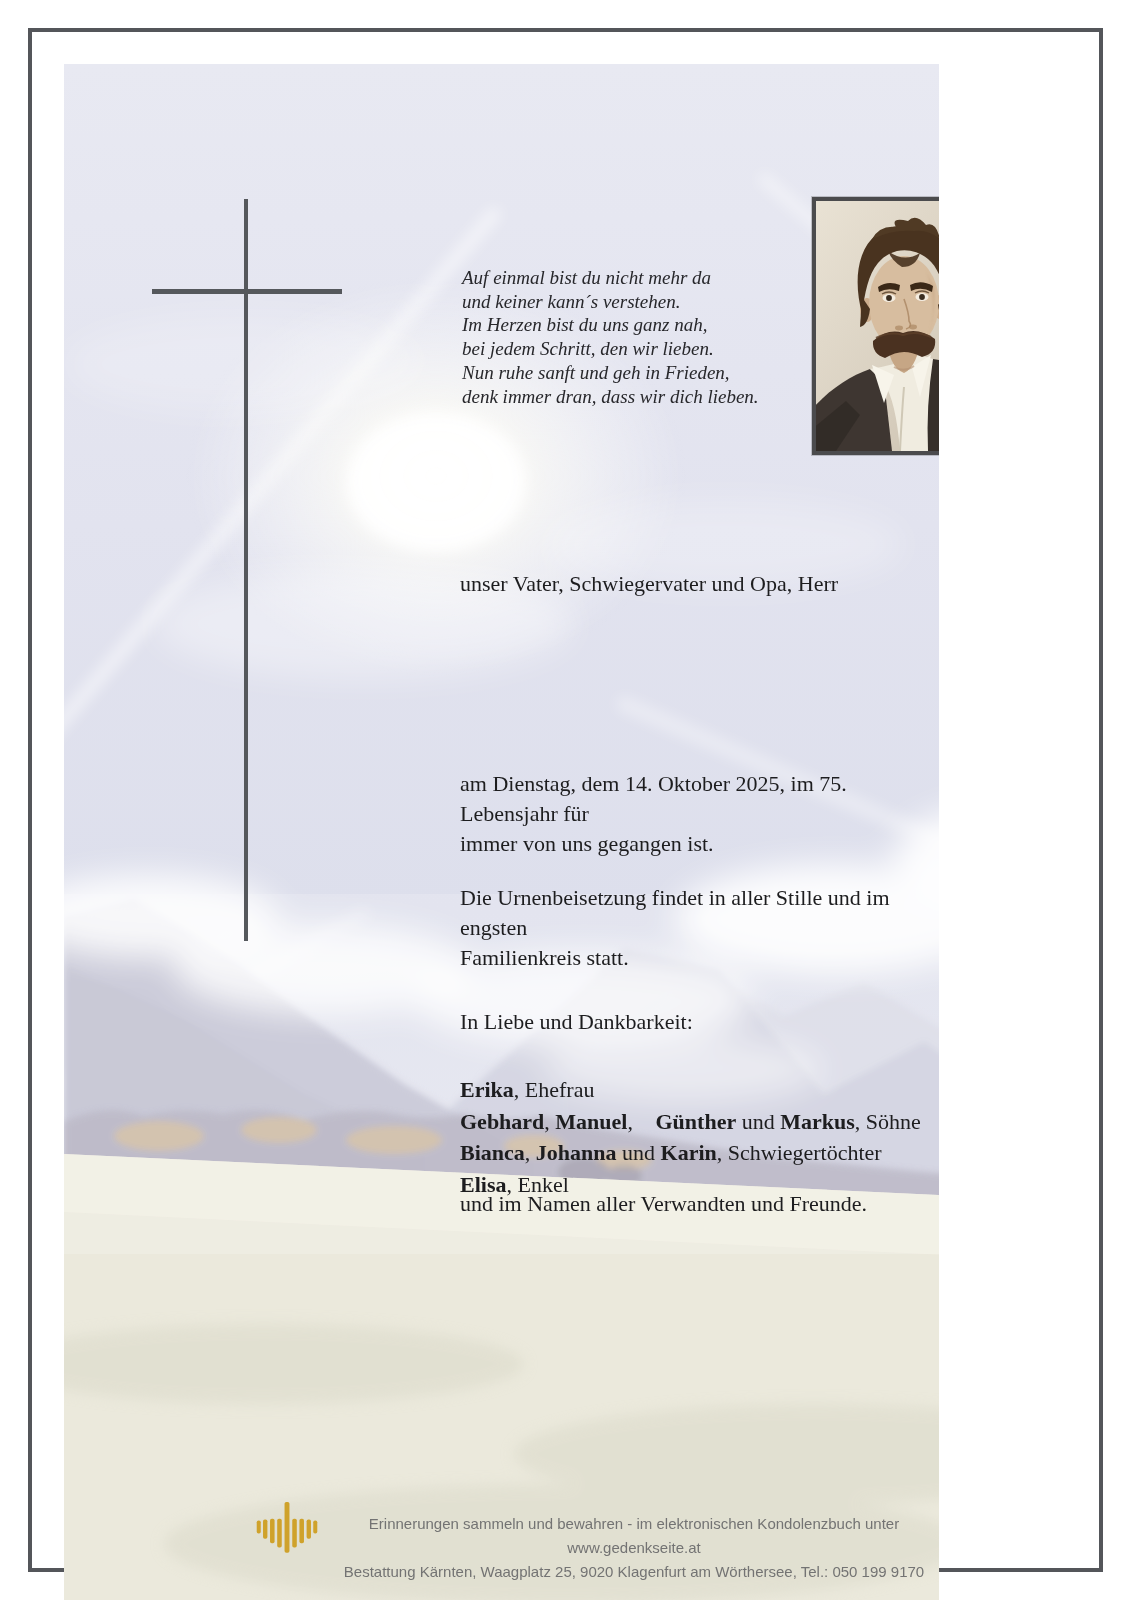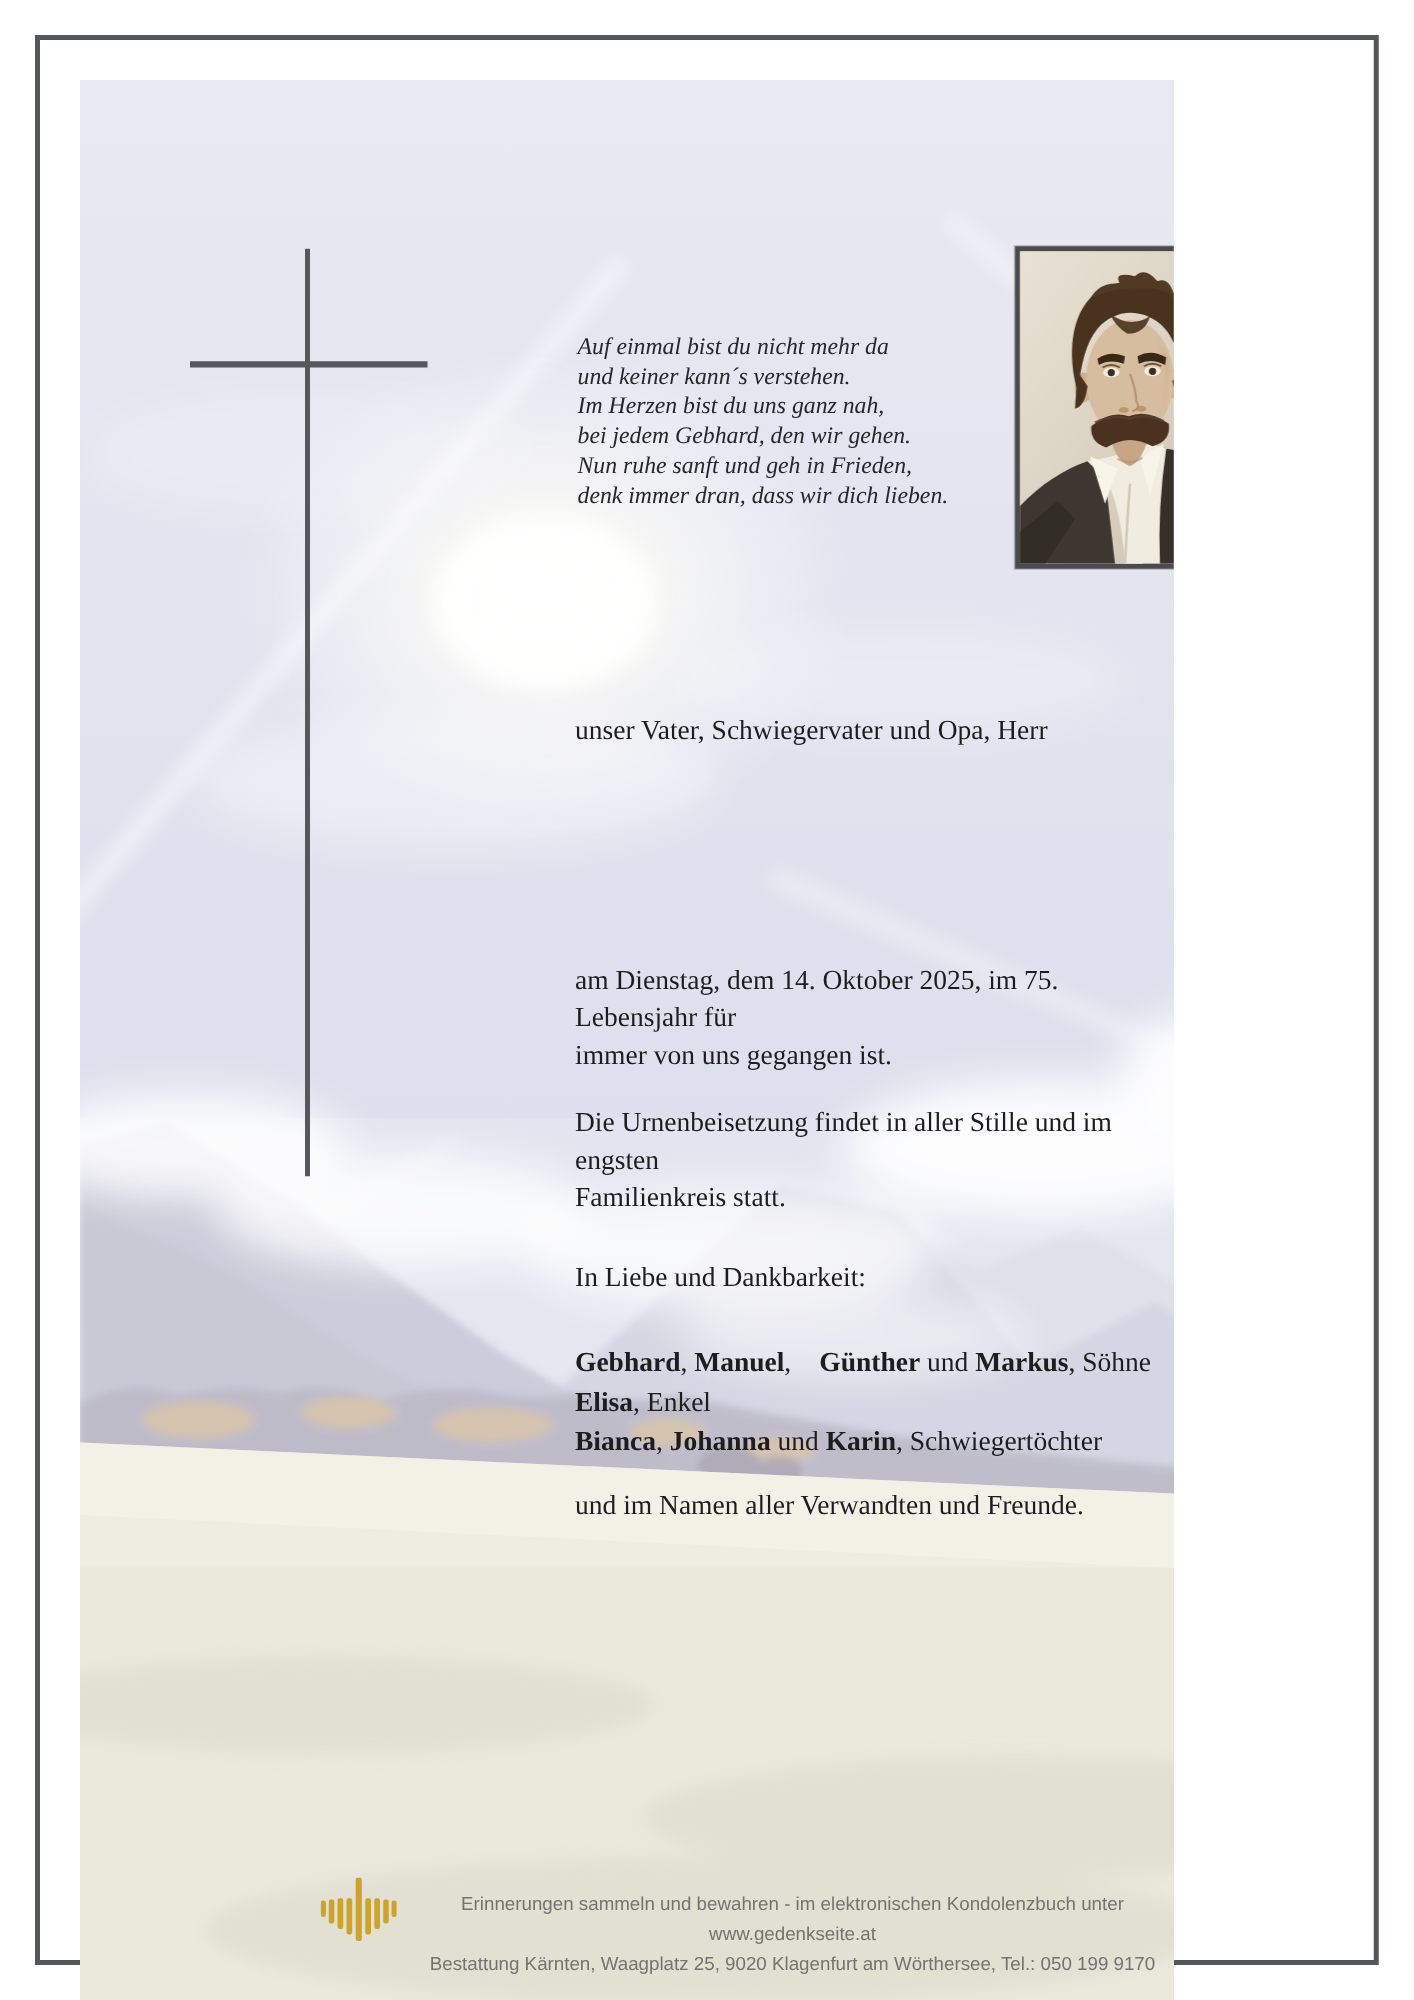--- a/index.html
+++ b/index.html
@@ -210,21 +210,21 @@
           <path d="M60,137 Q74,130 87,134 Q100,129 115,136" stroke="#5d4029" stroke-width="2" fill="none" opacity="0.8"></path>
 
           <path d="M78,166 Q88,172 98,165" stroke="#b39071" stroke-width="2" fill="none" opacity="0.6"></path>
         </svg>
       </div>
 
       <div class="txt poem">
         <div>Auf einmal bist du nicht mehr da</div>
         <div>und keiner kann´s verstehen.</div>
         <div>Im Herzen bist du uns ganz nah,</div>
-        <div>bei jedem Gebhard, den wir gehen.</div>
+        <div>bei jedem Schritt, den wir lieben.</div>
         <div>Nun ruhe sanft und geh in Frieden,</div>
         <div>denk immer dran, dass wir dich lieben.</div>
       </div>
 
       <div class="txt intro">
         <div>unser Vater, Schwiegervater und Opa, Herr</div>
       </div>
 
 
       <div class="txt death">
@@ -233,23 +233,24 @@
       </div>
 
       <div class="txt burial">
         <div>Die Urnenbeisetzung findet in aller Stille und im engsten</div>
         <div>Familienkreis statt.</div>
       </div>
 
       <div class="txt gratitude">In Liebe und Dankbarkeit:</div>
 
       <div class="txt mourners">
+        <div><span style="font-weight: bold;">Erika</span><span>, Ehefrau</span></div>
         <div><span style="font-weight: bold;">Gebhard</span><span>, </span><span style="font-weight: bold;">Manuel</span><span>, </span><span style="font-weight: bold; margin-left: 17px;">Günther</span><span> und </span><span style="font-weight: bold;">Markus</span><span>, Söhne</span></div>
+        <div><span style="font-weight: bold;">Bianca</span><span>, </span><span style="font-weight: bold;">Johanna</span><span> und </span><span style="font-weight: bold;">Karin</span><span>, Schwiegertöchter</span></div>
         <div><span style="font-weight: bold;">Elisa</span><span>, Enkel</span></div>
-        <div><span style="font-weight: bold;">Bianca</span><span>, </span><span style="font-weight: bold;">Johanna</span><span> und </span><span style="font-weight: bold;">Karin</span><span>, Schwiegertöchter</span></div>
       </div>
 
       <div class="txt closing">und im Namen aller Verwandten und Freunde.</div>
 
       <div class="footer-logo">
         <svg viewBox="0 0 70 64">
           <g fill="#cfa22b">
             <rect x="32.2" y="0" width="5.6" height="58" rx="2"></rect>
             <rect x="23.8" y="19" width="5.2" height="33" rx="2"></rect>
             <rect x="41" y="19" width="5.2" height="33" rx="2"></rect>

